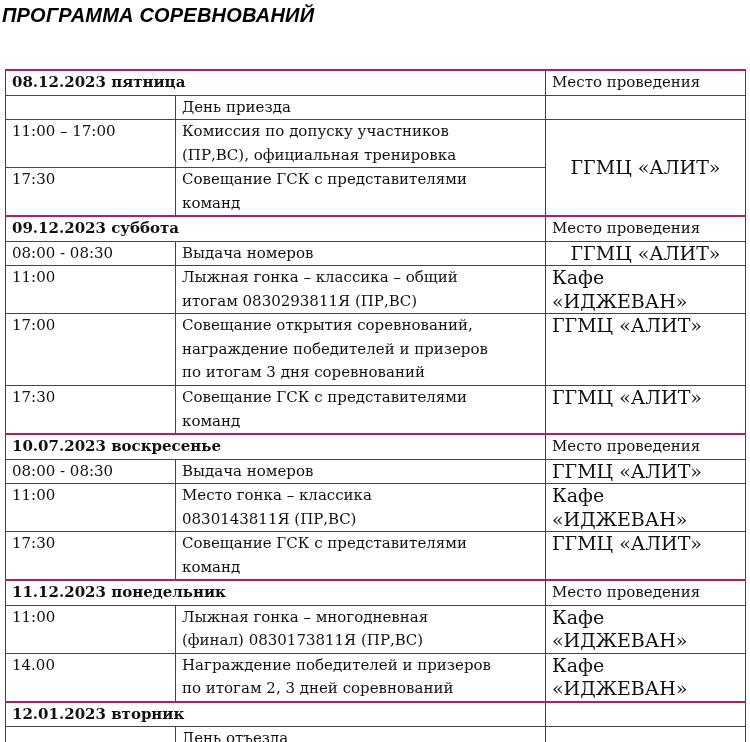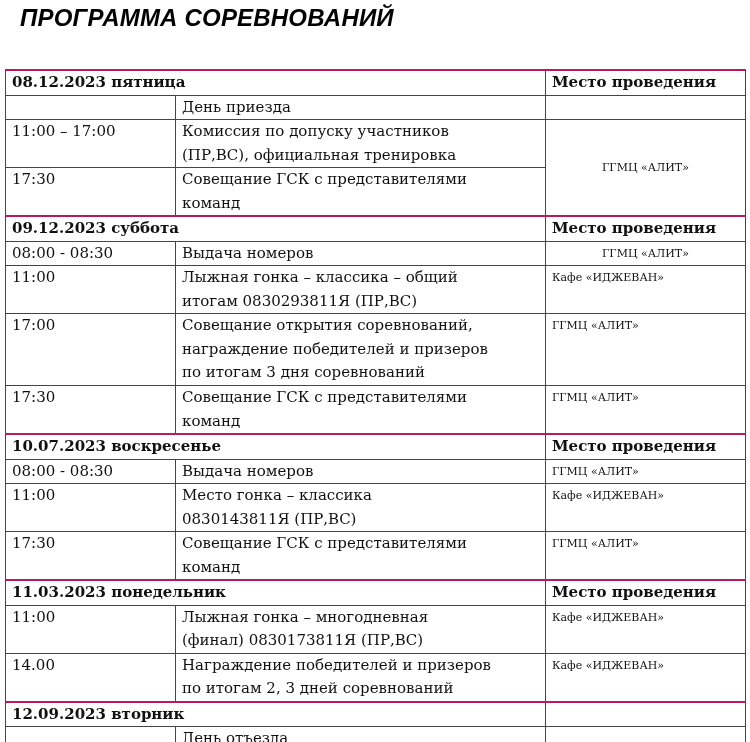--- a/index.html
+++ b/index.html
@@ -1,35 +1,35 @@
 <!DOCTYPE html>
 <html><head>
 <meta charset="utf-8">
 <style>
   html, body { margin: 0; padding: 0; background: #ffffff; }
   body { width: 750px; height: 742px; position: relative; overflow: hidden; color: #111; }
   .title {
-    position: absolute; left: 20px; top: 4px;
+    position: absolute; left: 2px; top: 4px;
     font-family: "Liberation Sans", sans-serif; font-weight: bold; font-style: italic;
-    font-size: 24px; letter-spacing: 0.2px; color: #000;
+    font-size: 20px; letter-spacing: 0.2px; color: #000;
   }
   table.schedule {
     position: absolute; left: 5px; top: 69px; width: 740px;
     border-collapse: collapse; table-layout: fixed;
     font-family: "DejaVu Serif", serif; font-size: 15px; line-height: 23.5px;
   }
   table.schedule td {
     border: 1px solid #444; padding: 0 6px; vertical-align: top; color: #111;
   }
   col.c1 { width: 170px; } col.c2 { width: 370px; } col.c3 { width: 200px; }
   td.time { text-align: left; }
   tr.date-row td { font-weight: bold; border-top: 2px solid #be185d; font-size: 15px; }
-  tr.date-row td.place-head { font-weight: bold; }
+  tr.date-row td.place-head { font-weight: normal; }
   td.bold { font-weight: normal; }
-  td.venue { font-size: 11px; }
+  td.venue { font-size: 19px; }
   td.venue.center { text-align: center; vertical-align: middle; }
   td.venue.center-top { text-align: center; }
   tr.h1 td { height: 23.5px; }
   tr.h2 td { height: 47px; }
   tr.h3 td { height: 71px; }
 </style>
 </head>
 <body>
 
 <div class="title">ПРОГРАММА СОРЕВНОВАНИЙ</div>
@@ -126,42 +126,42 @@
     <tr class="h2">
       <td class="time">17:30</td>
       <td>
           <div>Совещание ГСК с представителями</div>
           <div>команд</div>
         </td>
       <td class="venue">ГГМЦ «АЛИТ»</td>
     </tr>
 
     <tr class="date-row h1">
-      <td colspan="2">11.03.2023 понедельник</td>
+      <td colspan="2">11.12.2023 понедельник</td>
       <td class="place-head">Место проведения</td>
     </tr>
     <tr class="h2">
       <td class="time">11:00</td>
       <td>
           <div>Лыжная гонка – многодневная</div>
           <div>(финал) 0830173811Я (ПР,ВС)</div>
         </td>
       <td class="venue">Кафе «ИДЖЕВАН»</td>
     </tr>
     <tr class="h2">
       <td class="time">14.00</td>
       <td>
           <div>Награждение победителей и призеров</div>
           <div>по итогам 2, 3 дней соревнований</div>
         </td>
       <td class="venue">Кафе «ИДЖЕВАН»</td>
     </tr>
 
     <tr class="date-row h1">
-      <td colspan="2">12.09.2023 вторник</td>
+      <td colspan="2">12.01.2023 вторник</td>
       <td></td>
     </tr>
     <tr class="h1">
       <td></td>
       <td class="bold">День отъезда</td>
       <td></td>
     </tr>
   </tbody>
 </table>
 

